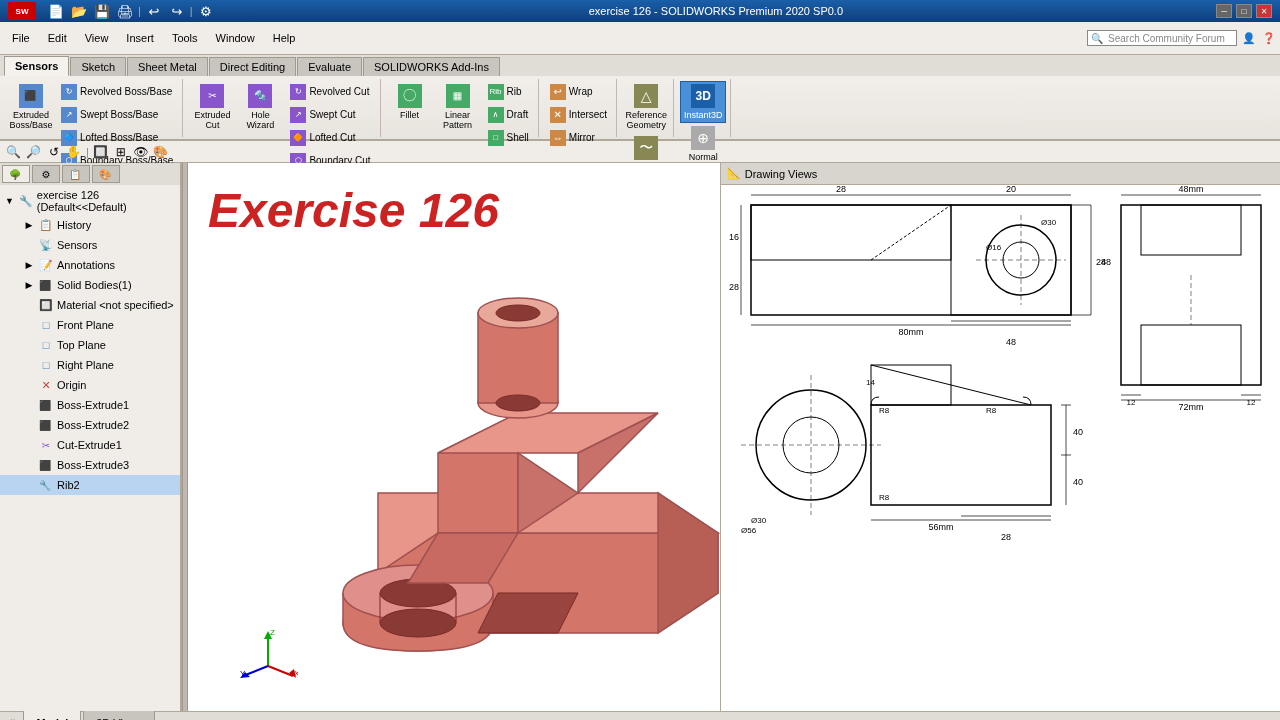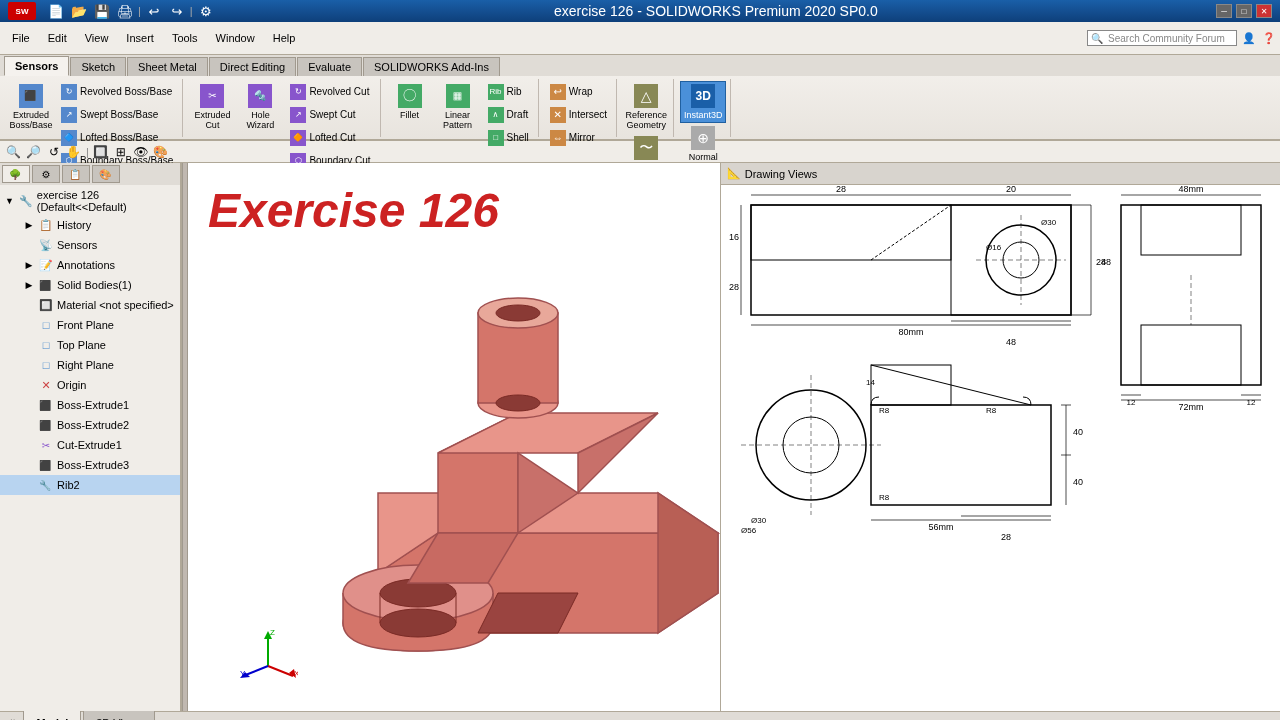--- a/index.html
+++ b/index.html
@@ -317,21 +317,21 @@
       <span class="qa-btn">📂</span>
       <span class="qa-btn">💾</span>
       <span class="qa-btn">🖨</span>
       <span style="color:#aaa;">|</span>
       <span class="qa-btn">↩</span>
       <span class="qa-btn">↪</span>
       <span style="color:#aaa;">|</span>
       <span class="qa-btn">⚙</span>
     </div>
   </div>
-  <div style="font-size:14px; color:white;">exercise 126 - SOLIDWORKS Premium 2020 SP0.0</div>
+  <div style="font-size:11px; color:white;">exercise 126 - SOLIDWORKS Premium 2020 SP0.0</div>
   <div id="title-bar-controls">
     <div class="title-btn">─</div>
     <div class="title-btn">□</div>
     <div class="title-btn" style="background:#cc3333;">✕</div>
   </div>
 </div>
 
 <div id="menu-bar">
   <span class="menu-item">File</span>
   <span class="menu-item">Edit</span>

